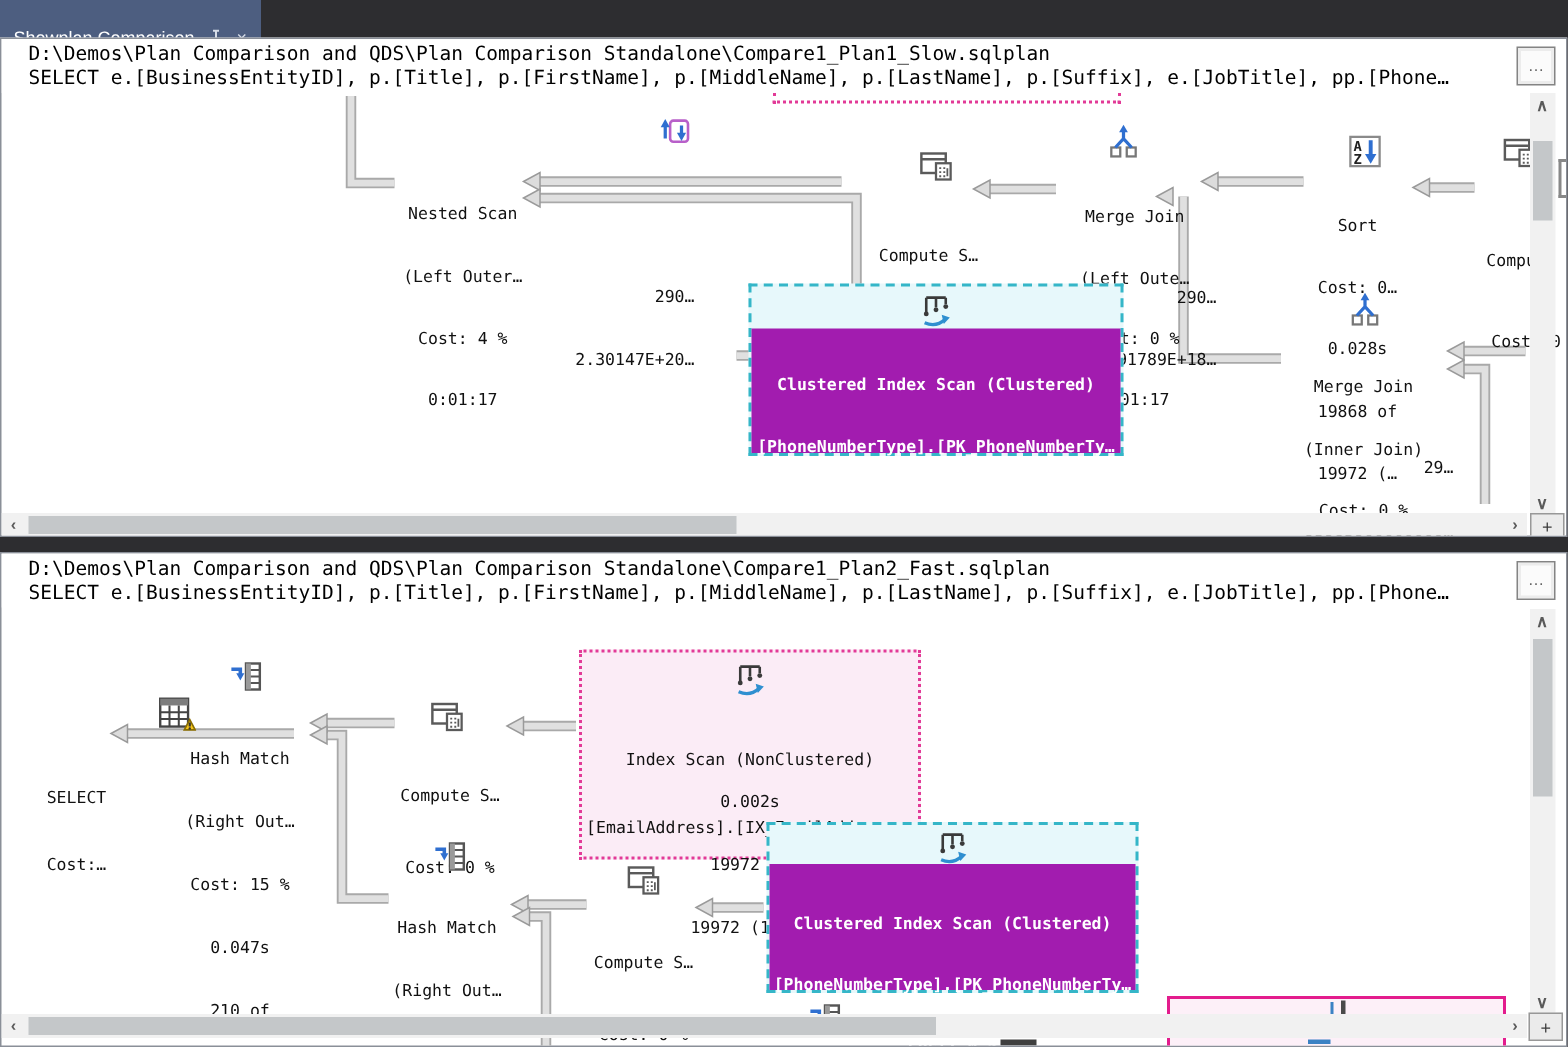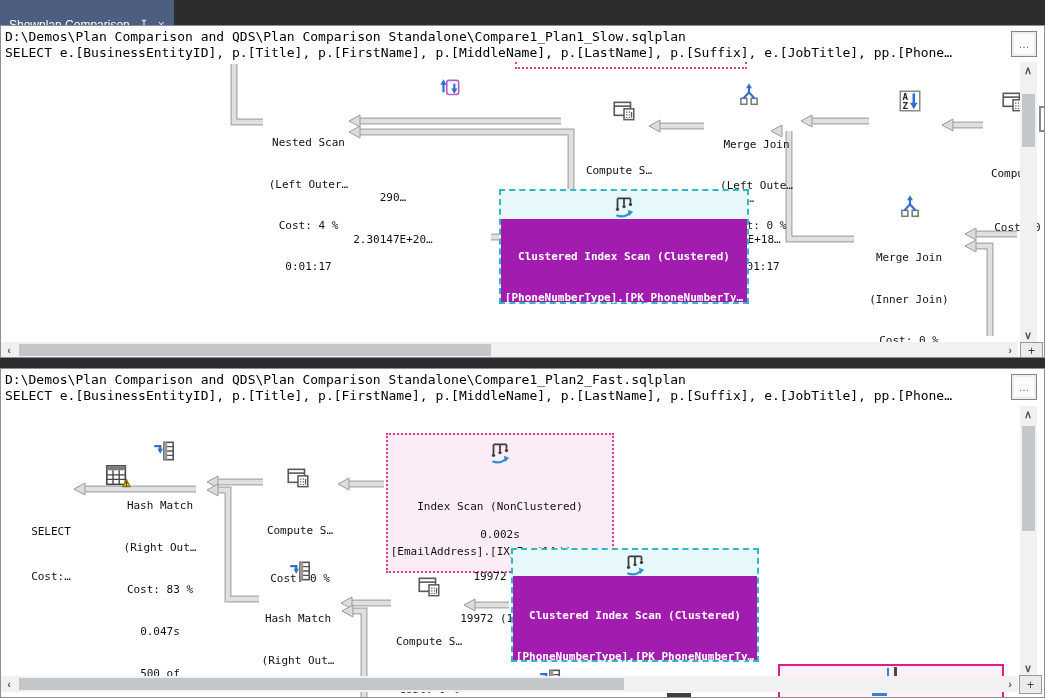--- a/index.html
+++ b/index.html
@@ -5,26 +5,26 @@
   html,body{margin:0;padding:0}
   body{width:1045px;height:698px;position:relative;overflow:hidden;background:#2d2d30;font-family:"Liberation Sans",sans-serif}
   
   .tabbar{position:absolute;left:0;top:0;width:1045px;height:25px;background:#2d2d30}
   .tab{position:absolute;left:0;top:0;height:25px;background:#4d5e80;color:#fff;display:flex;align-items:center;padding:12px 9px;gap:8px;font-size:12px;white-space:nowrap}
   .tab .tbtn{color:#d7dde8;font-size:12px;line-height:12px;cursor:pointer}
   
   .pane{position:absolute;left:0;width:1045px;background:#fff;box-sizing:border-box;border:1px solid #8a8f98;overflow:hidden}
   #pane1{top:25px;height:333px}
   #pane2{top:368px;height:330px}
-  .phead{position:absolute;left:0;top:0;width:100%;height:36px;background:#fff;z-index:6;padding:3px 0 0 4px;box-sizing:border-box}
+  .phead{position:absolute;left:0;top:0;width:100%;height:36px;background:#fff;z-index:6;padding:3px 0 0 18px;box-sizing:border-box}
   .phead div{font:13px "DejaVu Sans Mono",monospace;color:#000;white-space:pre;overflow:hidden;height:16px;line-height:16px}
   .dotsbtn{position:absolute;width:24px;height:24px;right:7px;top:5px;background:#fbfbfb;border:1px solid #848484;box-shadow:inset 0 0 0 2px #ececec;color:#666;display:flex;align-items:center;justify-content:center;font-size:11px;z-index:12;cursor:pointer}
   
   .ntext{position:absolute;text-align:center;font:11px "DejaVu Sans Mono",monospace;color:#111;white-space:pre;z-index:3}
-  .rtext{text-align:center}
+  .rtext{text-align:right}
   .nicon{position:absolute;width:26px;height:26px;z-index:3}
   
   .hlbox{position:absolute;box-sizing:border-box;text-align:center;z-index:4}
   .teal{border:2px dashed #35b6c8;background:#e7f8fb}
   .hlbody{position:absolute;left:0;right:0;background:#a21caf;color:#fff;font:bold 11px "DejaVu Sans Mono",monospace;white-space:pre}
   .pinkbox{border:2px dotted #e23a97;background:#fbecf6;font:11px "DejaVu Sans Mono",monospace;color:#111;white-space:pre;overflow:visible}
   .pinksolid{position:absolute;border:2px solid #e31c8d;background:#fdf0f8;box-sizing:border-box;z-index:2}
   .pinkpartial{position:absolute;border-bottom:2px dotted #e23a97;border-left:2px dotted #e23a97;border-right:2px dotted #e23a97;height:5px;z-index:2}
   
   .edges{position:absolute;left:0;top:0;pointer-events:none;z-index:1}
@@ -162,20 +162,27 @@
     <div>0:01:17</div>
   </div>
   <div class="ntext rtext" style="left:670px;top:139px;width:140px;line-height:13.5px">
     <div>290…</div>
     <div>1.91789E+18…</div>
   </div>
 
   <svg class="nicon" style="left:896px;top:62px">
       <use href="#i-sort"></use>
     </svg>
+  <div class="ntext" style="left:848px;top:90px;width:112px;line-height:13.8px">
+    <div>Sort</div>
+    <div>Cost: 0…</div>
+    <div>0.028s</div>
+    <div>19868 of</div>
+    <div>19972 (…</div>
+  </div>
 
   <svg class="nicon" style="left:999px;top:63px">
       <use href="#i-compute"></use>
     </svg>
   <div class="ntext" style="left:962px;top:103px;width:122px;line-height:18px">
     <div>Compute S…</div>
     <div>Cost: 0 %</div>
   </div>
 
   <div class="hlbox teal" style="left:498px;top:163px;width:250px;height:115px">
@@ -193,20 +200,24 @@
   </div>
 
   <svg class="nicon" style="left:896px;top:167px">
       <use href="#i-merge"></use>
     </svg>
   <div class="ntext" style="left:843px;top:198px;width:130px;line-height:13.7px">
     <div>Merge Join</div>
     <div>(Inner Join)</div>
     <div>Cost: 0 %</div>
     
+  </div>
+  <div class="ntext rtext" style="left:828px;top:252px;width:140px;line-height:13.7px">
+    <div>29…</div>
+    <div>95985900000000…</div>
   </div>
 
   <div class="frag" style="left:1038px;top:80px;width:6px;height:22px;border:2px solid #888;border-right:none;background:#fff"></div>
 
   <div class="sb" style="left:1019px;top:36px;width:17px;height:281px">
     <div class="sbtn" style="top:0;left:0">∧</div>
     <div class="thumb" style="left:2px;right:2px;top:32px;height:53px"></div>
     <div class="sbtn" style="bottom:0;left:0">∨</div>
   </div>
 
@@ -244,23 +255,23 @@
     <div>SELECT</div>
     <div>Cost:…</div>
   </div>
 
   <svg class="nicon" style="left:150px;top:69px">
       <use href="#i-hash"></use>
     </svg>
   <div class="ntext" style="left:102px;top:102px;width:114px;line-height:14px">
     <div>Hash Match</div>
     <div>(Right Out…</div>
-    <div>Cost: 83 %</div>
+    <div>Cost: 15 %</div>
     <div>0.047s</div>
-    <div>500 of</div>
+    <div>210 of</div>
     
   </div>
 
   <svg class="nicon" style="left:284px;top:96px">
       <use href="#i-compute"></use>
     </svg>
   <div class="ntext" style="left:242px;top:122px;width:114px;line-height:16px">
     <div>Compute S…</div>
     <div>Cost: 0 %</div>
   </div>

